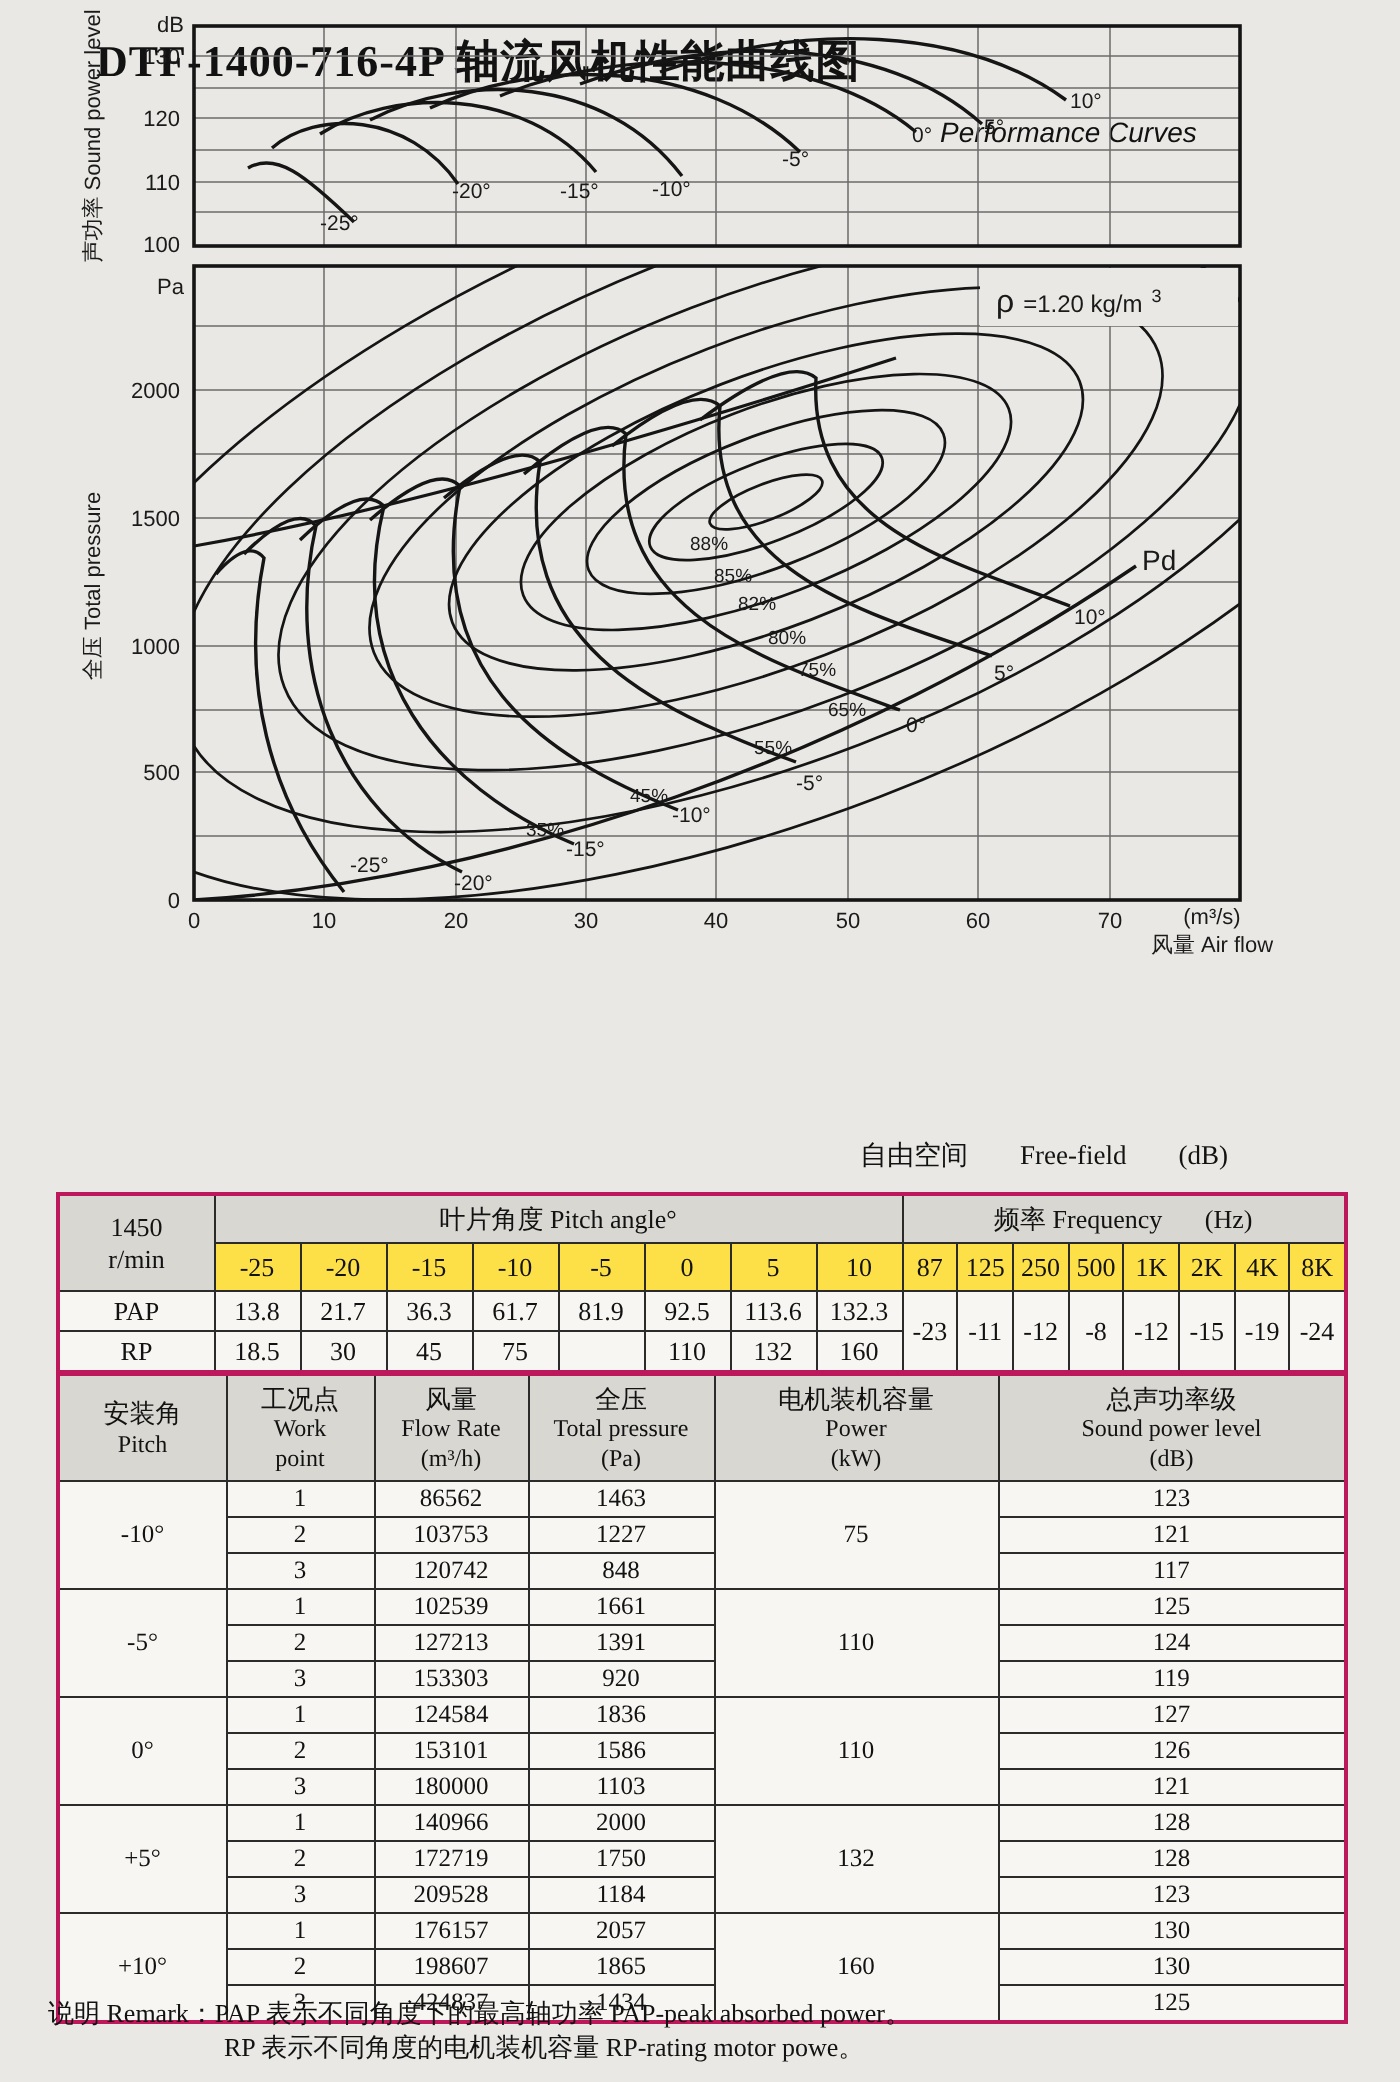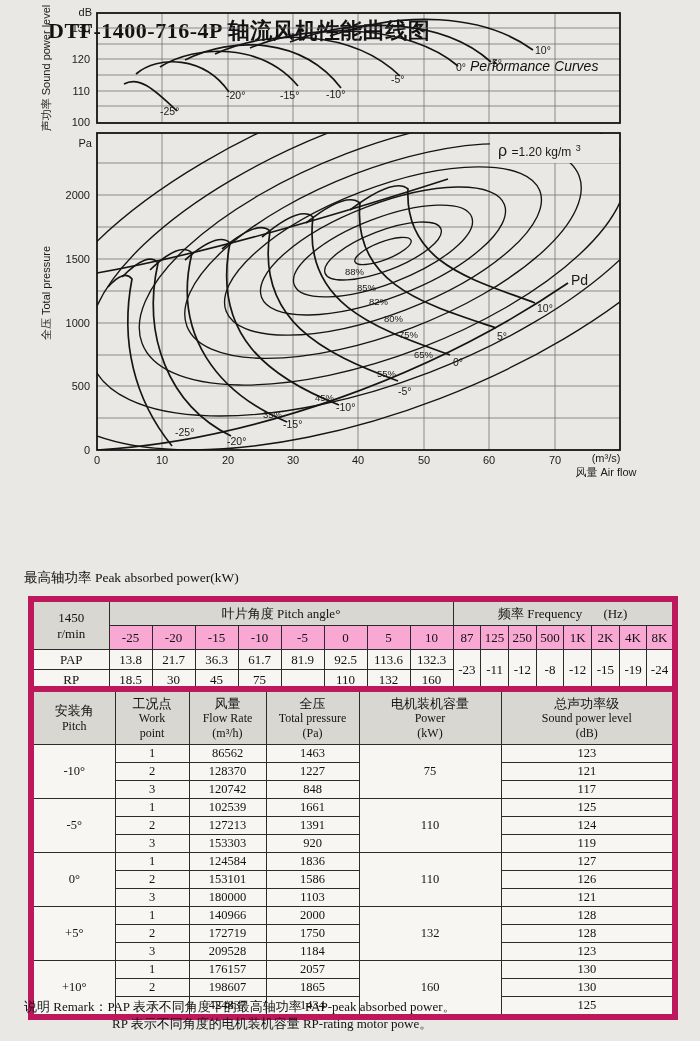--- a/index.html
+++ b/index.html
@@ -14,26 +14,26 @@
   svg text{font-family:"Liberation Sans", sans-serif;fill:#1a1a1a;}
   .tick{font-size:11px;}
   .axname{font-size:11px;}
   .clabel{font-size:10.5px;}
   .elabel{font-size:9.5px;}
   .caption{position:absolute;top:569px;font-size:13.5px;}
   .cap-right span{margin-right:26px;}
   table{border-collapse:collapse;table-layout:fixed;background:#f7f6f2;
         position:absolute;left:28px;font-family:"Liberation Serif", serif;}
   table,td,th{border:1px solid #2b2b2b;}
-  table{border:6px solid #be185d;}
+  table{border:2px solid #be185d;}
   td,th{text-align:center;vertical-align:middle;font-weight:normal;
         font-size:13px;padding:0;overflow:hidden;}
   #table1{top:596px;width:644px;}
   #table1 .hd{background:#d8d7d2;}
-  #table1 tr.cols td{background:#f9a8d4;height:23px;}
+  #table1 tr.cols td{background:#fde047;height:23px;}
   #table1 tr.hrow td, #table1 tr.hrow th{height:23px;}
   #table1 tr.vrow td{height:19px;font-size:13px;}
   #table2{top:686px;width:644px;padding-left:19px;}
   #table2 thead th{background:#d8d7d2;height:52px;line-height:1.2;}
   #table2 thead .cn{display:block;font-size:13px;}
   #table2 thead .en{display:block;font-size:12px;}
   #table2 tbody td{height:17px;font-size:12.5px;}
   .remark{position:absolute;font-size:13px;line-height:1.25;text-align:right;}
   #remark1{left:24px;top:999px;}
   #remark2{left:112px;top:1016px;}
@@ -193,21 +193,23 @@
         <text class="elabel" x="384" y="407">80%</text>
         <text class="elabel" x="399" y="423">75%</text>
         <text class="elabel" x="414" y="443">65%</text>
         <text class="elabel" x="377" y="462">55%</text>
         <text class="elabel" x="315" y="486">45%</text>
         <text class="elabel" x="263" y="503">35%</text>
       </g>
     </g>
   </svg>
 
-  <div class="caption" style="left:24px;">最高轴功率 Peak absorbed power(kW)</div>
+  <div class="caption cap-right" style="left:430px;">
+    <span>自由空间</span><span>Free-field</span><span>(dB)</span>
+  </div>
 
   <table id="table1">
     <colgroup>
       <col style="width:78px;">
       <col span="8" style="width:43px;">
       <col span="8" style="width:27.7px;">
     </colgroup>
     <tbody>
         <tr class="hrow">
       <td rowspan="2" class="hd">
@@ -317,21 +319,21 @@
         <tr>
           <td rowspan="3">-10°</td>
           <td>1</td>
           <td>86562</td>
           <td>1463</td>
           <td rowspan="3">75</td>
           <td>123</td>
         </tr>
         <tr>
           <td>2</td>
-          <td>128370</td>
+          <td>103753</td>
           <td>1227</td>
           <td>121</td>
         </tr>
         <tr>
           <td>3</td>
           <td>120742</td>
           <td>848</td>
           <td>117</td>
         </tr>
         <tr>

